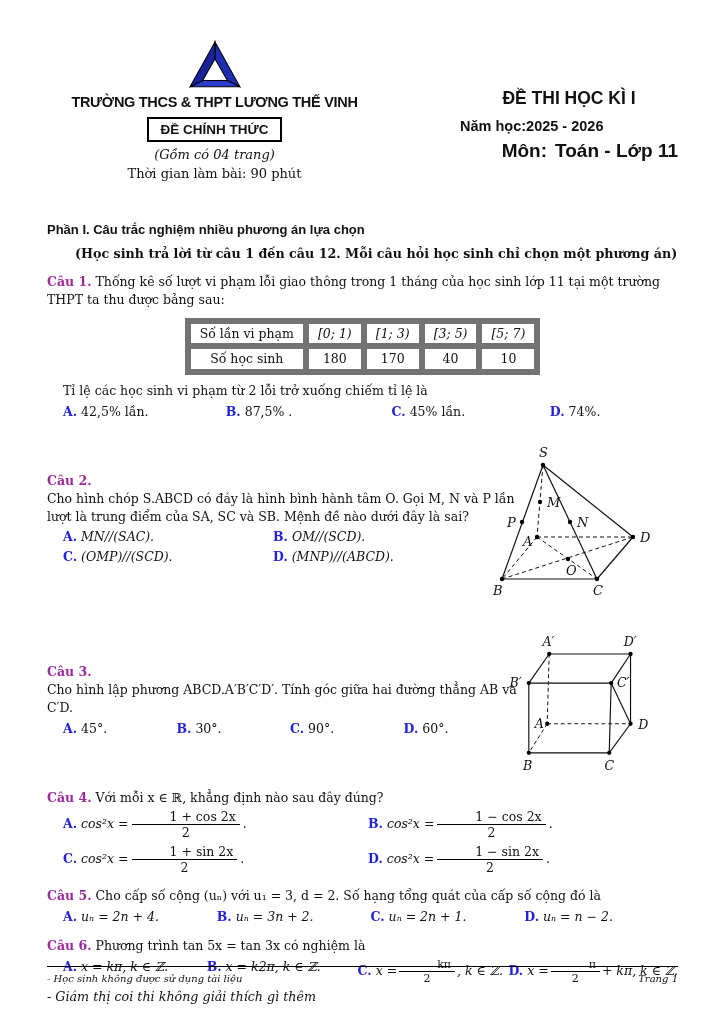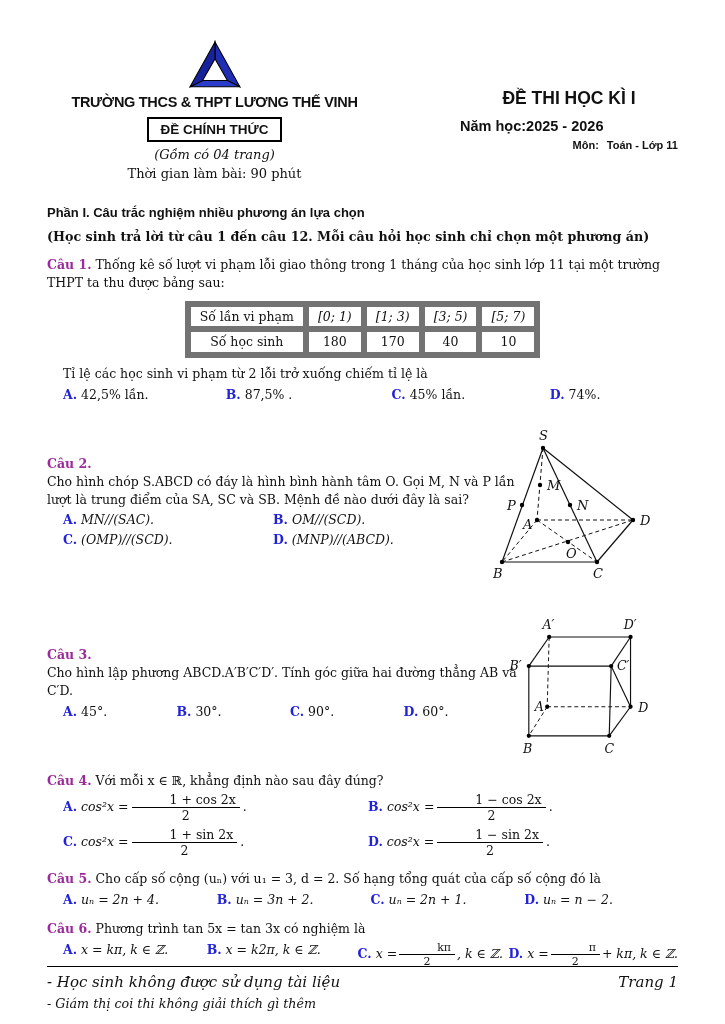--- a/index.html
+++ b/index.html
@@ -21,27 +21,27 @@
   .header-left{width:335px;text-align:center;}
   .logo{display:block;margin:0 auto 2px;}
   .school{font-family:"Liberation Sans",sans-serif;font-weight:bold;font-size:14.5px;letter-spacing:-0.3px;white-space:nowrap;}
   .official-box{display:inline-block;border:2px solid #000;padding:1px 12px;margin-top:4px;
     font-family:"Liberation Sans",sans-serif;font-weight:bold;font-size:13.5px;}
   .pages-note{font-style:italic;margin-top:4px;font-size:13px;}
   .duration{font-size:13px;margin-top:1px;}
   .header-right{width:218px;margin-top:46px;font-family:"Liberation Sans",sans-serif;font-weight:bold;}
   .exam-title{font-size:17.5px;text-align:center;white-space:nowrap;}
   .year-row{display:flex;font-size:14.5px;margin-top:5px;}
-  .subject-row{text-align:right;font-size:11px;margin-top:2px;}
+  .subject-row{text-align:right;font-size:19px;margin-top:2px;}
   .subject-row .lbl{margin-right:8px;}
   .code-box-wrap{text-align:center;margin-top:7px;}
   .code-box{display:inline-block;border:2px solid #000;padding:2px 12px;font-size:14.5px;}
   
-  .section-title{font-family:"Liberation Sans",sans-serif;font-weight:bold;font-size:13px;margin-top:20px;}
-  .section-note{font-weight:bold;font-size:12.7px;margin-top:6px;}
+  .section-title{font-family:"Liberation Sans",sans-serif;font-weight:bold;font-size:13px;margin-top:37px;}
+  .section-note{font-weight:bold;font-size:12.7px;margin-top:6px;margin-left:28px;}
   
   .question{margin-top:10px;}
   .qlabel{color:var(--question-purple);font-weight:bold;}
   .stem{margin:0;}
   .math{font-style:italic;}
   .opt-label{color:var(--accent-blue);font-weight:bold;}
   .opts4{display:grid;grid-template-columns:1.08fr 1.1fr 1.05fr 0.85fr;padding-left:16px;margin-top:3px;}
   .opts2{display:grid;grid-template-columns:210px auto;padding-left:16px;margin-top:3px;row-gap:2px;}
   .opt{white-space:nowrap;}
   
@@ -57,21 +57,21 @@
   svg text{font-family:"DejaVu Serif",serif;font-style:italic;font-size:13px;fill:#111;}
   
   .frac{display:inline-block;text-align:center;vertical-align:middle;margin:0 3px;}
   .frac .fnum{display:block;line-height:1.2;padding:0 4px;margin-left:34px;}
   .frac .fden{display:block;line-height:1.2;border-top:1.2px solid #000;padding:0 4px;}
   .frac.small{font-size:11px;vertical-align:middle;margin:0 2px;}
   .q4-opts{display:grid;grid-template-columns:305px auto;padding-left:16px;margin-top:2px;row-gap:4px;}
   .q4-opts .opt{white-space:nowrap;}
   
   .footer{position:absolute;left:47px;right:47px;top:966px;border-top:1.6px solid #000;padding-top:5px;}
-  .footer .frow{display:flex;justify-content:space-between;font-style:italic;font-size:15px;}
+  .footer .frow{display:flex;justify-content:space-between;font-style:italic;font-size:10px;}
   .footer .fline{font-style:italic;font-size:12.7px;margin-top:2px;}
 </style>
 </head>
 <body>
 
 <div class="page">
 
   <div class="header">
     <div class="header-left">
       <svg class="logo" width="52" height="50" viewBox="0 0 100 92">

